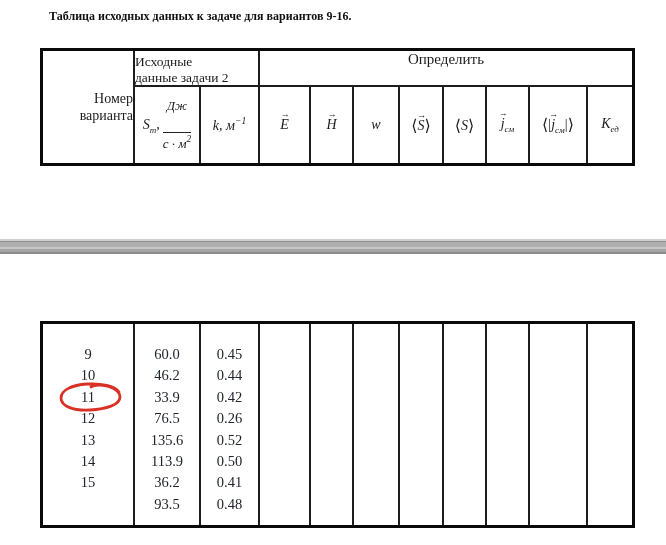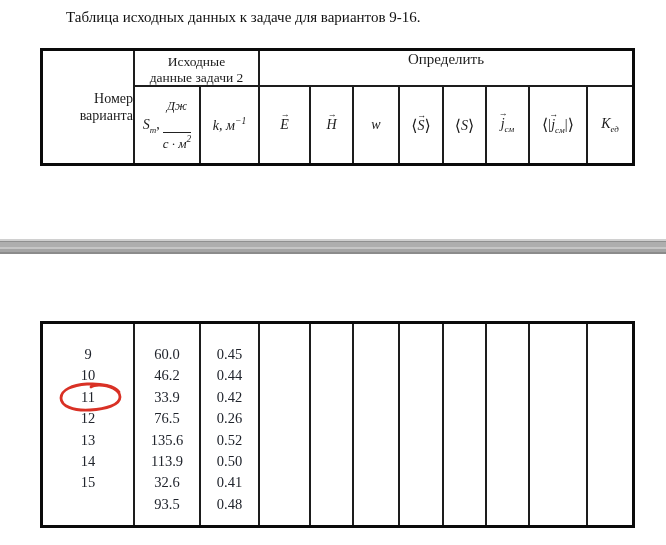--- a/index.html
+++ b/index.html
@@ -1,31 +1,31 @@
 <!DOCTYPE html>
 <html><head>
 <meta charset="utf-8">
 <style>
   html,body{margin:0;padding:0;background:#fff;}
   .screen{position:relative;width:666px;height:545px;background:#ffffff;overflow:hidden;
           font-family:"Liberation Serif","DejaVu Serif",serif;color:#1b1b1b;}
 
-  .title{position:absolute;left:66px;top:9px;margin:0;font-size:15px;font-weight:400;color:#101010;}
+  .title{position:absolute;left:49px;top:9px;margin:0;font-size:12px;font-weight:700;color:#101010;}
 
   
   .tbl{position:absolute;left:40px;display:grid;background:#fff;border:3px solid #0a0a0a;
        grid-template-columns:92px 66px 59px 51px 43px 46px 44px 43px 43px 58px 44px;}
   .cell{box-sizing:border-box;}
   .bR{border-right:2px solid #1d1d1d;}
   .bB{border-bottom:2px solid #1d1d1d;}
 
   
   .head-tbl{top:48px;grid-template-rows:36px 76px;}
   .c-variant{grid-row:1/3;grid-column:1;text-align:right;padding-top:40px;font-size:14px;line-height:16.5px;}
-  .c-source{grid-row:1;grid-column:2/4;text-align:center;font-size:13.5px;line-height:15.5px;padding-top:3px;}
+  .c-source{grid-row:1;grid-column:2/4;text-align:left;font-size:13.5px;line-height:15.5px;padding-top:3px;}
   .c-det{grid-row:1;grid-column:4/12;display:flex;align-items:flex-start;justify-content:center;font-size:15px;}
   .fcell{grid-row:2;display:flex;align-items:center;justify-content:center;font-size:14px;font-style:italic;}
   .g2{grid-column:2}.g3{grid-column:3}.g4{grid-column:4}.g5{grid-column:5}.g6{grid-column:6}
   .g7{grid-column:7}.g8{grid-column:8}.g9{grid-column:9}.g10{grid-column:10}.g11{grid-column:11}
 
   
   .m{white-space:nowrap;font-family:"Liberation Serif","DejaVu Serif","DejaVu Sans",serif;}
   .sb{font-size:9px;vertical-align:-4px;}
   .sp{font-size:9.5px;vertical-align:6px;}
   .br{font-style:normal;font-size:16px;vertical-align:-1px;}
@@ -122,21 +122,21 @@
       <div class="ln">14</div>
       <div class="ln">15</div>
     </div>
     <div class="cell dcol bR">
       <div class="ln">60.0</div>
       <div class="ln">46.2</div>
       <div class="ln">33.9</div>
       <div class="ln">76.5</div>
       <div class="ln">135.6</div>
       <div class="ln">113.9</div>
-      <div class="ln">32.6</div>
+      <div class="ln">36.2</div>
       <div class="ln">93.5</div>
     </div>
     <div class="cell dcol bR">
       <div class="ln">0.45</div>
       <div class="ln">0.44</div>
       <div class="ln">0.42</div>
       <div class="ln">0.26</div>
       <div class="ln">0.52</div>
       <div class="ln">0.50</div>
       <div class="ln">0.41</div>

